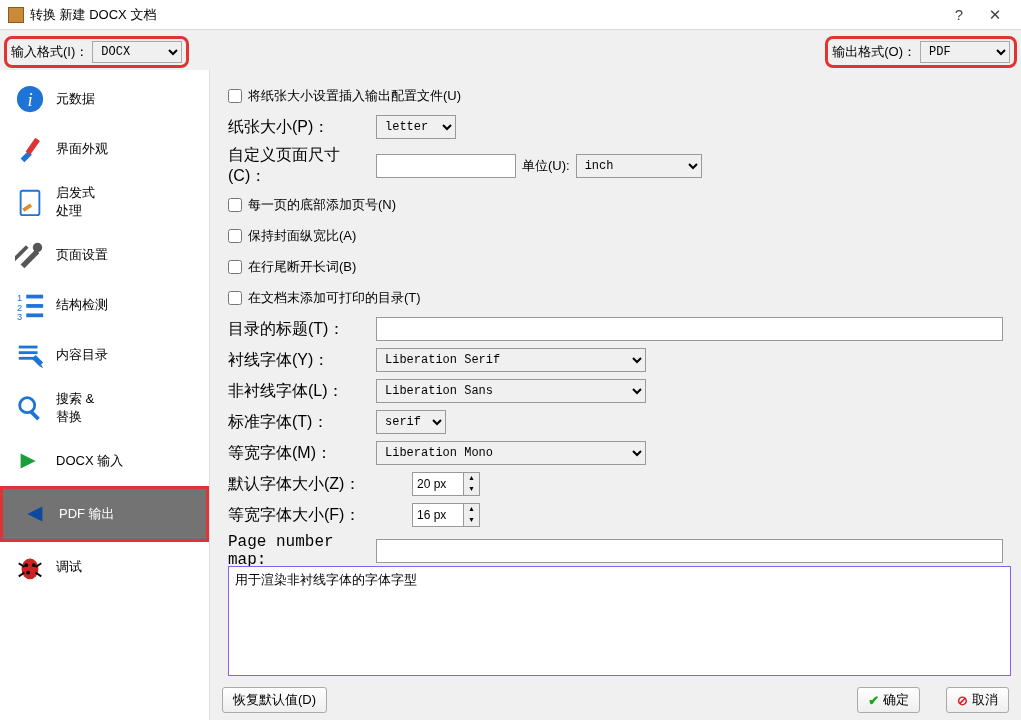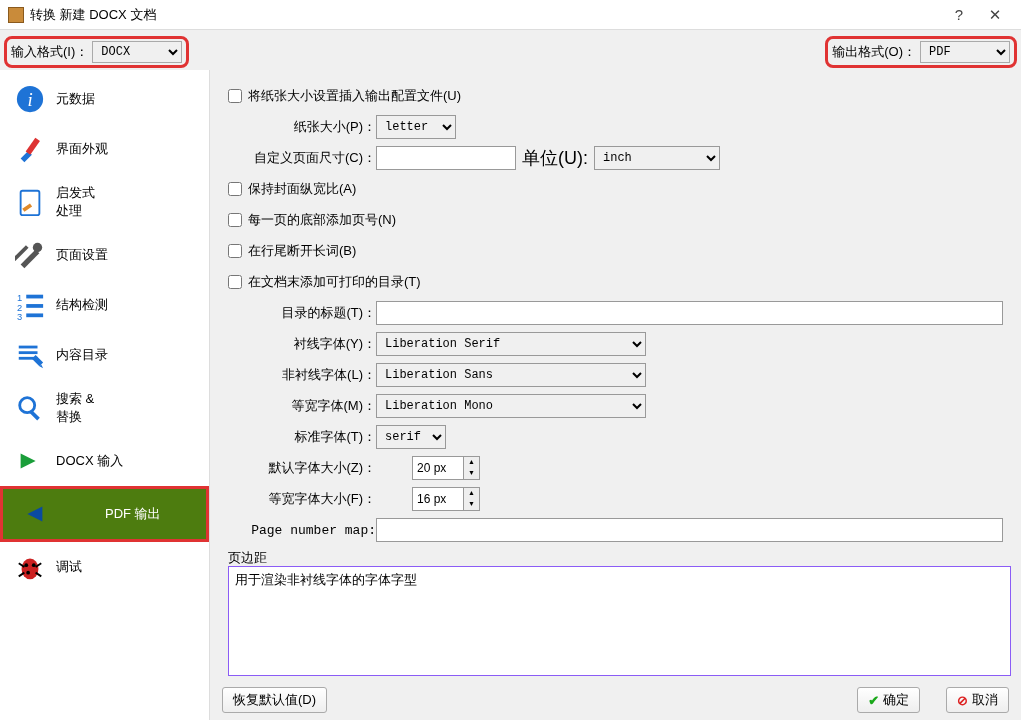--- a/index.html
+++ b/index.html
@@ -13,32 +13,32 @@
 
   .formatbar { height: 40px; display: flex; align-items: flex-start; padding: 6px 4px; }
   .fmtbox { display: flex; align-items: center; border: 3px solid #e03333; border-radius: 8px; padding: 2px 4px; background: #f0f0f0; }
   .fmtbox label { font-size: 13px; margin-right: 4px; }
   .fmtbox select { height: 22px; font-family: "Courier New", monospace; font-size: 12px; background: #f0f0f0; border: 1px solid #aaa; padding: 0 4px; min-width: 90px; }
   .spacer { flex: 1; }
 
   .content { flex: 1; display: flex; min-height: 0; }
   .sidebar { width: 210px; background: #fff; border-right: 1px solid #ddd; overflow-y: auto; padding: 4px 0; }
   .sb-item { display: flex; align-items: center; padding: 10px 12px; cursor: pointer; }
-  .sb-item.active { background: #4d7c0f; color: #fff; border: 3px solid #e03333; gap: 46px; }
+  .sb-item.active { background: #737373; color: #fff; border: 3px solid #e03333; }
   .sb-icon { width: 36px; height: 30px; display: flex; align-items: center; justify-content: center; }
   .sb-icon svg { width: 30px; height: 30px; }
   .sb-label { margin-left: 8px; font-size: 13px; white-space: pre-line; }
 
   .main { flex: 1; display: flex; flex-direction: column; background: #f0f0f0; min-width: 0; }
   .form-scroll { flex: 1; overflow-y: auto; padding: 8px 18px 8px 18px; position: relative; }
   .form-scroll::-webkit-scrollbar { width: 16px; }
   .form-scroll::-webkit-scrollbar-thumb { background: #ccc; border: 1px solid #aaa; }
   .row { display: flex; align-items: center; margin: 5px 0; min-height: 26px; }
-  .row .lbl { width: 148px; font-size: 13px; text-align: right; }
-  .row .lbl2 { font-size: 18px; margin: 0 6px; }
+  .row .lbl { width: 148px; font-size: 16px; }
+  .row .lbl2 { font-size: 13px; margin: 0 6px; }
   .chk { width: 14px; height: 14px; margin-right: 6px; }
   input[type=text].tinput { height: 24px; border: 1px solid #999; padding: 0 4px; font-family: "Courier New", monospace; font-size: 12px; }
   select.tsel { height: 24px; border: 1px solid #999; font-family: "Courier New", monospace; font-size: 12px; background: #f0f0f0; padding: 0 4px; }
   .spin { display: flex; align-items: center; }
   .spin input { width: 52px; height: 24px; border: 1px solid #999; font-family: Liberation Sans, sans-serif; font-size: 12px; padding: 0 4px; margin-left: 36px; }
   .spin .arrows { width: 16px; height: 24px; display: flex; flex-direction: column; border: 1px solid #999; border-left: none; }
   .spin .arrows div { flex: 1; font-size: 7px; text-align: center; line-height: 10px; background: #eee; cursor: pointer; }
   .section-hdr { font-size: 13px; margin-top: 6px; }
 
   .help-box { height: 110px; background: #fff; border: 1px solid #8b5cf6; margin: 0 10px 4px 18px; padding: 4px 6px; font-size: 13px; overflow-y: auto; }
@@ -215,25 +215,25 @@
           <span class="lbl">自定义页面尺寸(C)：</span>
           <input type="text" class="tinput" style="width: 140px;" value="">
           <span class="lbl2">单位(U):</span>
           <select class="tsel" style="width:126px">
             <option>inch</option>
           </select>
         </div>
 
         <div class="row">
           <input type="checkbox" class="chk" style="">
+          <span>每一页的底部添加页号(N)</span>
+        </div>
+        <div class="row">
+          <input type="checkbox" class="chk" style="">
           <span>保持封面纵宽比(A)</span>
-        </div>
-        <div class="row">
-          <input type="checkbox" class="chk" style="">
-          <span>每一页的底部添加页号(N)</span>
         </div>
         <div class="row">
           <input type="checkbox" class="chk" style="">
           <span>在行尾断开长词(B)</span>
         </div>
         <div class="row">
           <input type="checkbox" class="chk" style="">
           <span>在文档末添加可打印的目录(T)</span>
         </div>
 
@@ -248,29 +248,29 @@
             <option>Liberation Serif</option>
           </select>
         </div>
         <div class="row">
           <span class="lbl">非衬线字体(L)：</span>
           <select class="tsel" style="width:270px">
             <option>Liberation Sans</option>
           </select>
         </div>
         <div class="row">
+          <span class="lbl">标准字体(T)：</span>
+          <select class="tsel" style="width:70px">
+            <option>serif</option>
+          </select>
+        </div>
+        <div class="row">
           <span class="lbl">等宽字体(M)：</span>
           <select class="tsel" style="width:270px">
             <option>Liberation Mono</option>
-          </select>
-        </div>
-        <div class="row">
-          <span class="lbl">标准字体(T)：</span>
-          <select class="tsel" style="width:70px">
-            <option>serif</option>
           </select>
         </div>
 
         <div class="row">
           <span class="lbl">默认字体大小(Z)：</span>
           <div class="spin">
             <input type="text" value="20 px" style="">
             <div class="arrows">
                 <div>▲</div>
                 <div>▼</div>

